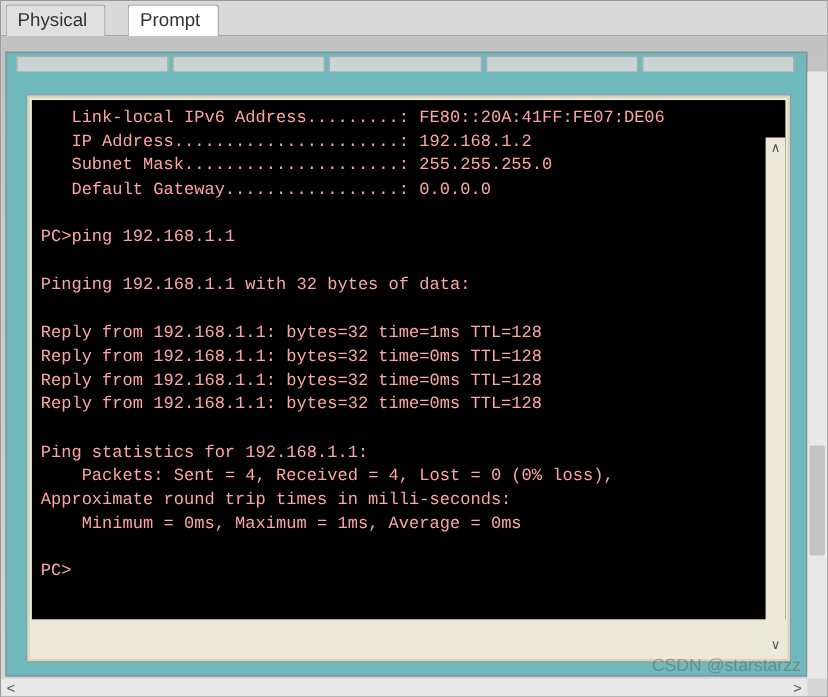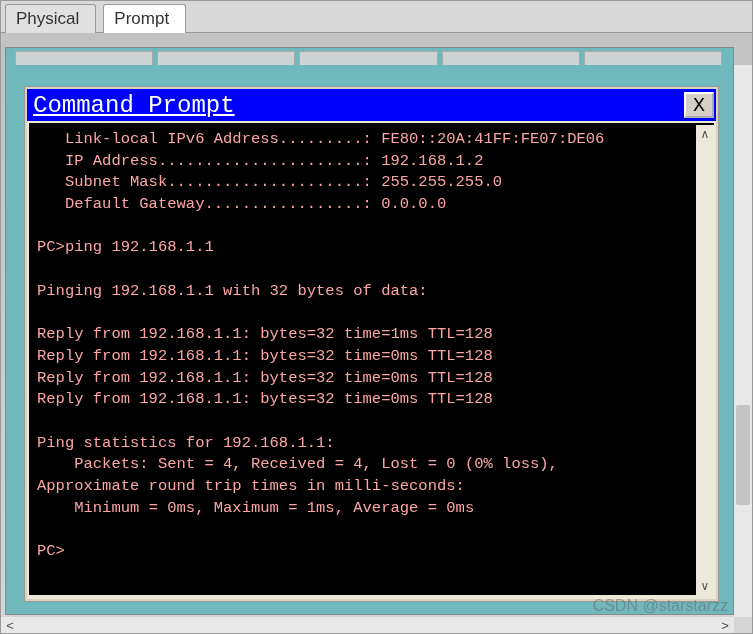--- a/index.html
+++ b/index.html
@@ -11,21 +11,21 @@
       overflow: hidden;
       position: relative;
       border: 1px solid #999;
     }
     .tabs {
       display: flex;
       background: #d9d9d9;
       border-bottom: 1px solid #999;
       padding: 2px 4px 0 4px;
       height: 32px;
-      gap: 7px;
+      gap: 20px;
     }
     .tab {
       padding: 4px 16px 4px 10px;
       border: 1px solid #999;
       border-bottom: none;
       background: #e0e0e0;
       font-size: 17px;
       color: #333;
       border-radius: 3px 3px 0 0;
       cursor: pointer;
@@ -203,24 +203,20 @@
   <div class="teal-bg"></div>
   <div class="teal-segments">
     <div class="teal-seg"></div>
     <div class="teal-seg"></div>
     <div class="teal-seg"></div>
     <div class="teal-seg"></div>
     <div class="teal-seg"></div>
   </div>
 
   <div class="cmd-window">
-    <div class="cmd-titlebar">
-      <span class="cmd-title">Command Prompt</span>
-      <span class="cmd-close">X</span>
-    </div>
     <div class="cmd-body">   Link-local IPv6 Address.........: FE80::20A:41FF:FE07:DE06
    IP Address......................: 192.168.1.2
    Subnet Mask.....................: 255.255.255.0
    Default Gateway.................: 0.0.0.0
 
 PC&gt;ping 192.168.1.1
 
 Pinging 192.168.1.1 with 32 bytes of data:
 
 Reply from 192.168.1.1: bytes=32 time=1ms TTL=128

